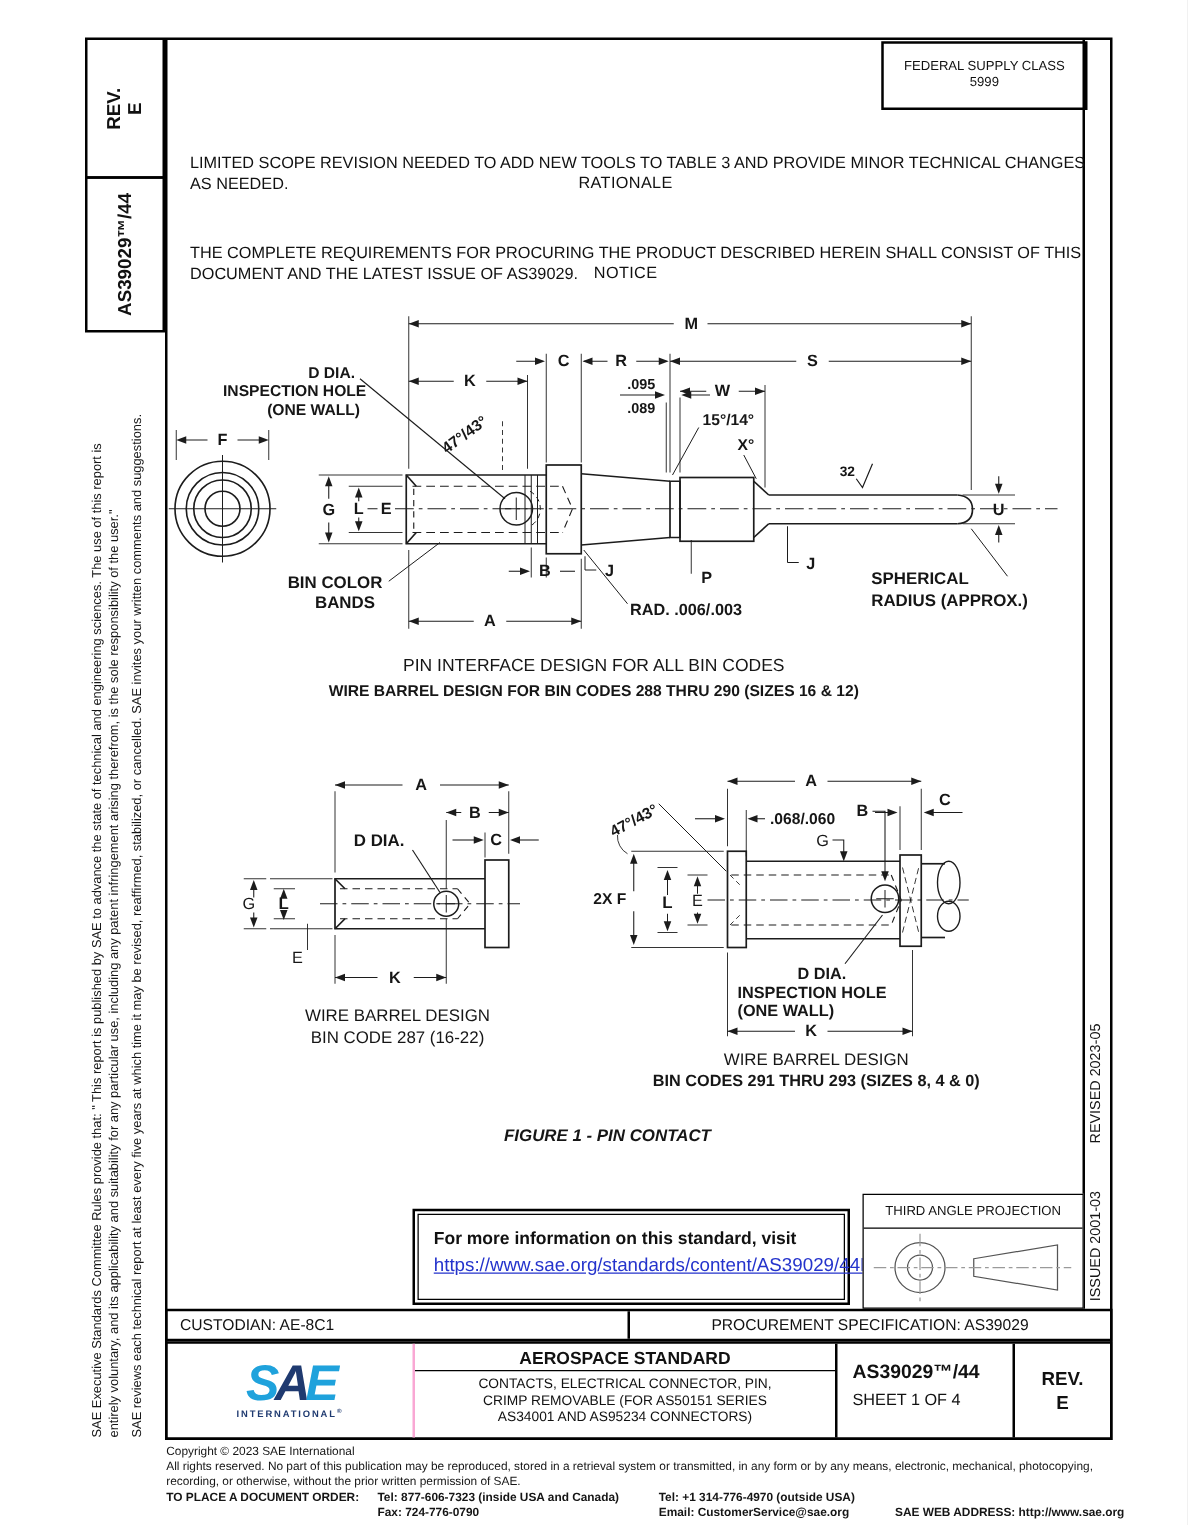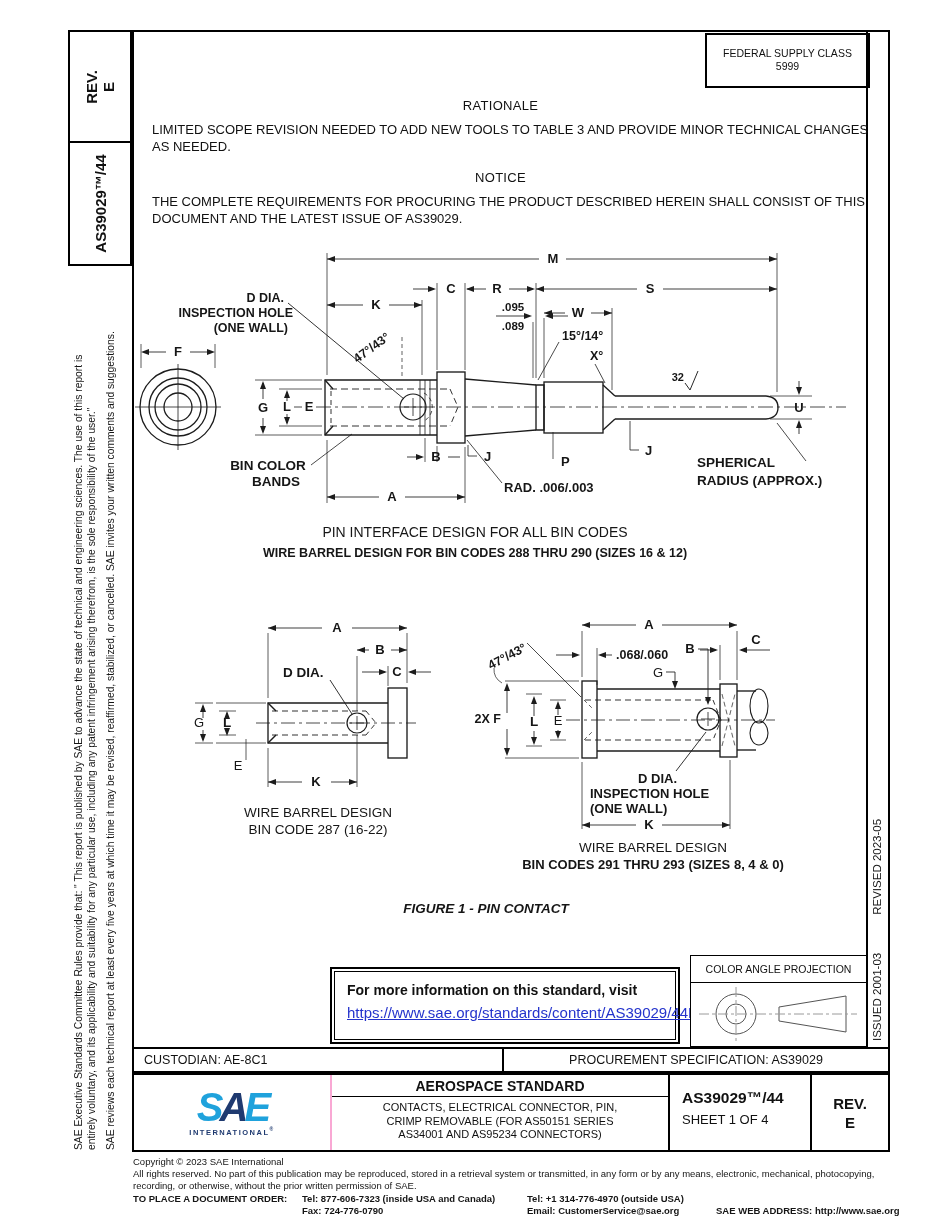--- a/index.html
+++ b/index.html
@@ -6,21 +6,21 @@
   .page{position:relative;width:950px;height:1230px;background:#ffffff;overflow:hidden;
         font-family:"Liberation Sans",sans-serif;color:#111;}
   .abs{position:absolute;}
   .box{border:2px solid #000;box-sizing:border-box;}
   .vcell{display:flex;align-items:center;justify-content:center;}
   .vtext{transform:rotate(-90deg);text-align:center;font-weight:bold;font-size:15px;line-height:17px;white-space:nowrap;}
   .sideways{transform-origin:0 0;transform:rotate(-90deg);position:absolute;}
   .disc{font-size:10.3px;line-height:13px;color:#151515;}
   .disc div{white-space:nowrap;}
   .issuedline{display:flex;gap:38px;font-size:11.5px;color:#151515;white-space:nowrap;}
-  .heading{font-size:13px;letter-spacing:.3px;}
+  .heading{font-size:13px;letter-spacing:.3px;margin-top:40px;}
   .bodytext{font-size:13px;line-height:17px;white-space:nowrap;}
   .fsc{font-size:10.5px;line-height:13px;text-align:center;padding-top:12px;}
   
   .infobox{border:2.5px solid #000;box-sizing:border-box;background:#fff;}
   .infobox .inner{border:1.5px solid #000;margin:2px;height:calc(100% - 4px);box-sizing:border-box;padding:10px 12px 0 12px;}
   .infobox .l1{font-weight:bold;font-size:14px;}
   .infobox .l2{font-size:15px;margin-top:6px;}
   .infobox a{color:#2433cc;text-decoration:underline;}
   
   .tab-hdr{border-bottom:1.5px solid #000;height:27px;line-height:27px;text-align:center;font-size:10.5px;box-sizing:border-box;}
@@ -433,21 +433,21 @@
   </svg>
 
   <div class="abs infobox" style="left:330px;top:967px;width:350px;height:77px;">
     <div class="inner">
       <div class="l1">For more information on this standard, visit</div>
       <div class="l2"><a href="#">https://www.sae.org/standards/content/AS39029/44E/</a></div>
     </div>
   </div>
 
   <div class="abs" style="left:690px;top:955px;width:177px;height:92px;border:1.5px solid #000;box-sizing:border-box;background:#fff;">
-    <div class="tab-hdr">COLOR ANGLE PROJECTION</div>
+    <div class="tab-hdr">THIRD ANGLE PROJECTION</div>
     <svg width="174" height="60" viewBox="0 0 174 60">
       <g stroke="#555" fill="none" stroke-width="1">
         <circle cx="45" cy="31" r="20"></circle>
           <circle cx="45" cy="31" r="10"></circle>
         <path d="M88,24 L155,13 L155,49 L88,38 Z"></path>
       </g>
       <g stroke="#9a9a9a" stroke-width="1">
         <line x1="8" y1="31" x2="166" y2="31" stroke-dasharray="10 3 3 3"></line>
         <line x1="45" y1="4" x2="45" y2="58" stroke-dasharray="10 3 3 3"></line>
       </g>

